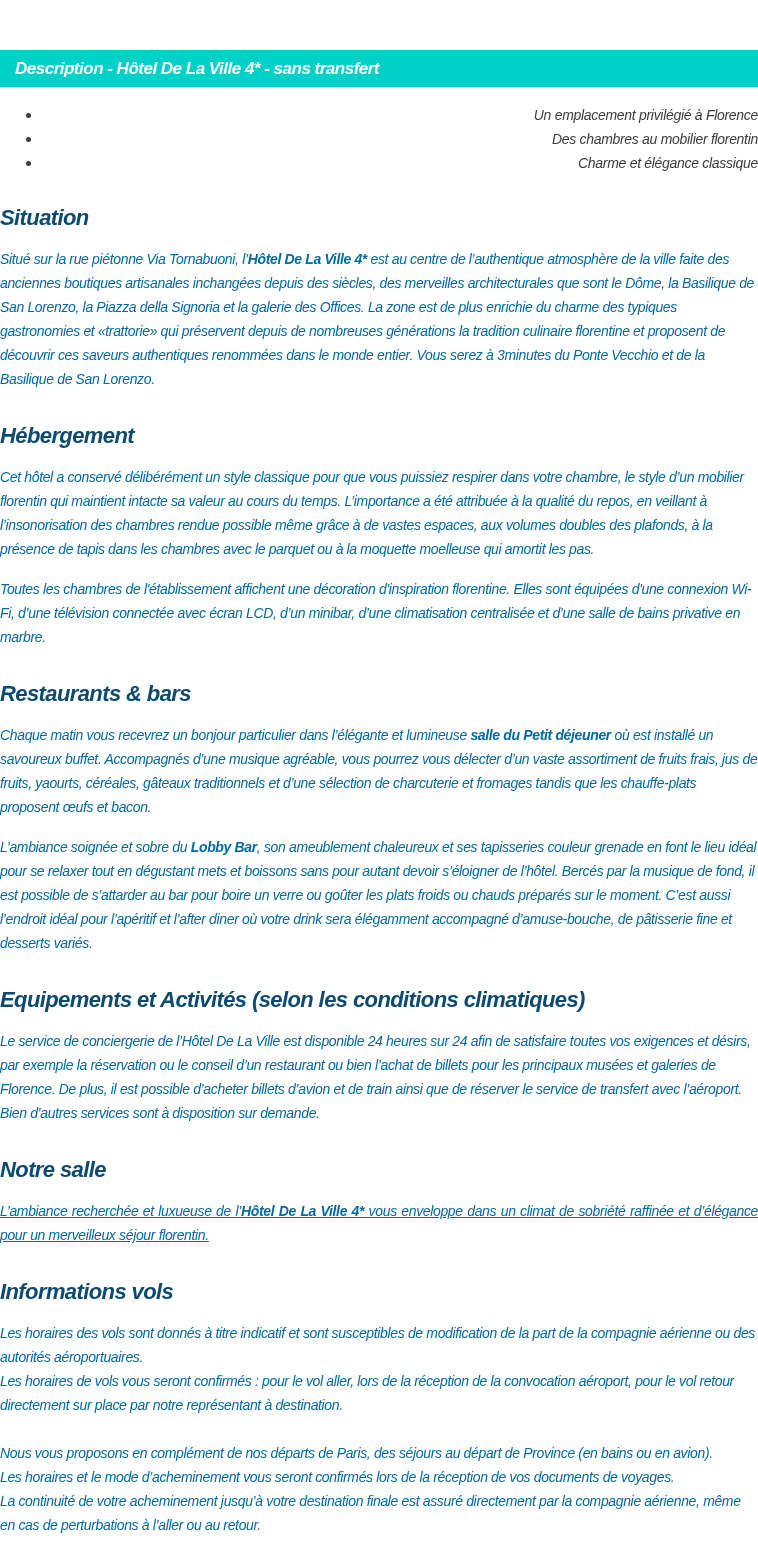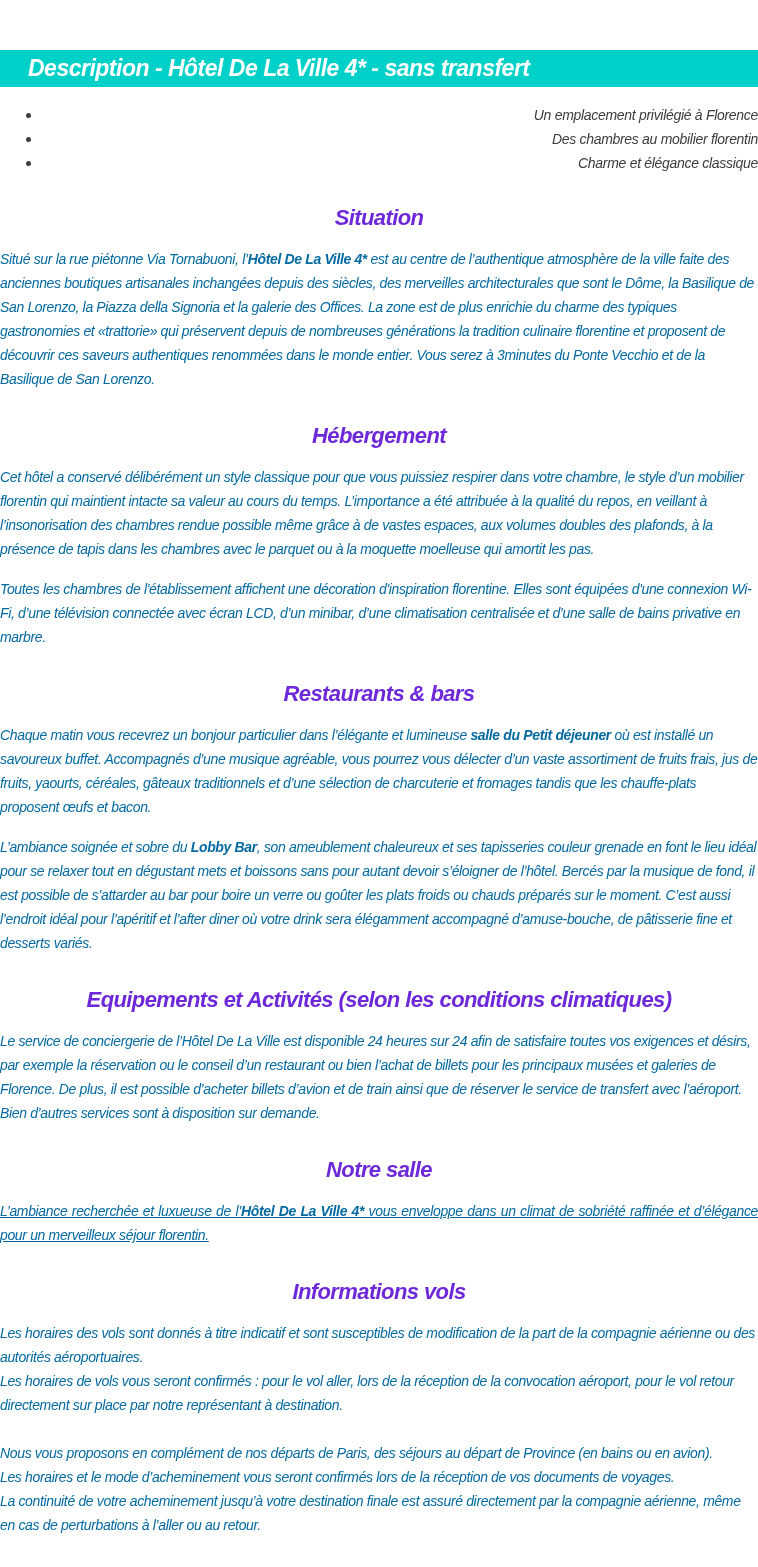--- a/index.html
+++ b/index.html
@@ -21,22 +21,22 @@
     }
     .title-bar {
       background: #00d1c8;
       height: 37px;
       box-sizing: border-box;
       padding-left: 15px;
       display: flex;
       align-items: center;
     }
     .title-bar h1 {
-      margin: 13px;
-      font-size: 23px;
+      margin: 0;
+      font-size: 17px;
       font-style: italic;
       font-weight: bold;
       color: #ffffff;
       letter-spacing: -0.5px;
       white-space: nowrap;
     }
     ul.highlights {
       margin: 16px 0 0 0;
       padding: 0 0 0 40px;
       list-style: none;
@@ -61,25 +61,24 @@
       background: #3c3c3c;
     }
     .section {
       margin-top: 30px;
     }
     .section h2 {
       margin: 0 0 14px 0;
       font-size: 22px;
       font-style: italic;
       font-weight: bold;
-      color: #6d28d9;
+      color: #0c4a6e;
       line-height: 30px;
       letter-spacing: -0.6px;
       white-space: nowrap;
-      text-align: center;
     }
     .section p {
       margin: 0 0 16px 0;
       font-size: 14px;
       font-style: italic;
       line-height: 24px;
       color: #0369a1;
       letter-spacing: -0.35px;
     }
     .section p.justify {

